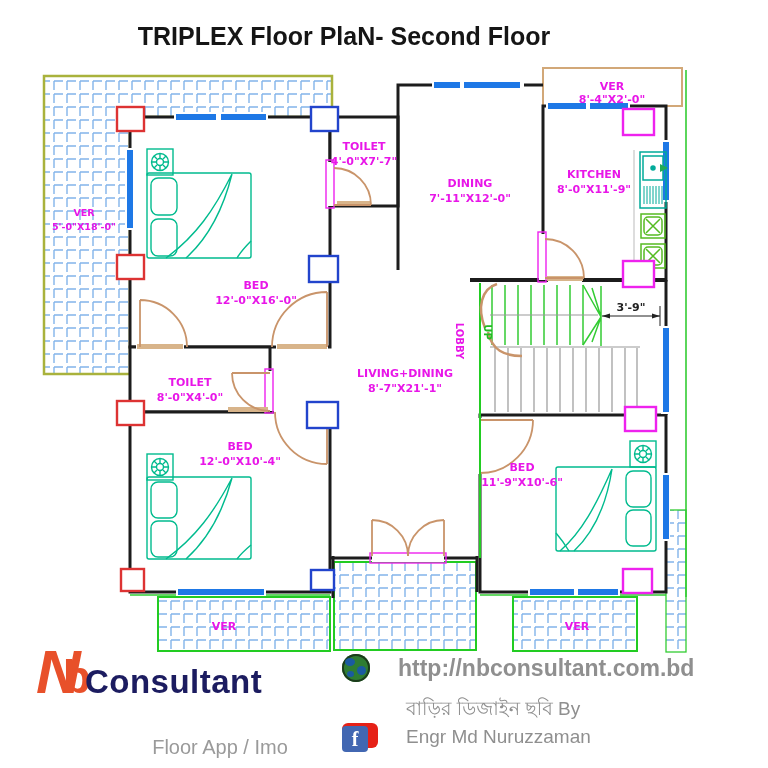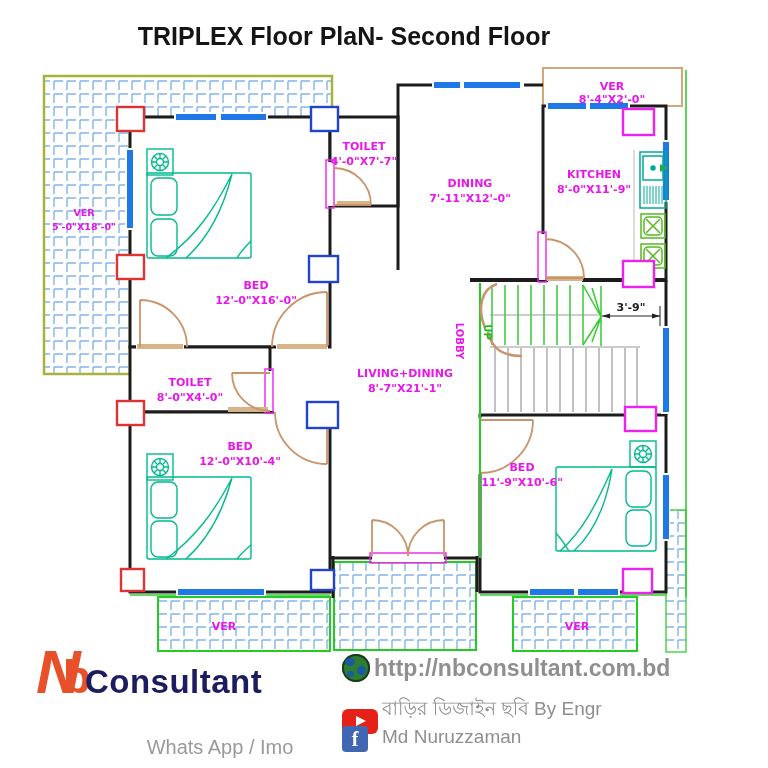--- a/index.html
+++ b/index.html
@@ -16,23 +16,23 @@
   .footer{position:absolute;left:0;top:648px;width:624px;height:120px;}
   .logo{position:absolute;left:36px;top:-6px;height:64px;}
   .logo .n{color:#e8502a;font-size:62px;font-weight:bold;font-style:italic;line-height:60px;}
   .logo .b{color:#e8502a;font-size:46px;font-weight:bold;margin-left:-18px;line-height:60px;}
   .logo .c{color:#1c1c60;font-size:33px;font-weight:bold;margin-left:-6px;line-height:60px;letter-spacing:0.5px;}
   .phonerow{position:absolute;left:30px;top:50px;width:300px;white-space:nowrap;}
   .phonerow .blabel{font-size:27px;font-weight:bold;color:#111;}
   .phonerow .pnum{font-size:31px;font-weight:bold;color:#33340a;letter-spacing:1px;}
   .whatsrow{position:absolute;left:110px;top:88px;width:220px;text-align:center;
     font-size:20px;color:#9a9a9a;}
-  .crow{position:absolute;left:342px;display:flex;align-items:center;gap:4px;color:#8f8f8f;}
+  .crow{position:absolute;left:342px;display:flex;align-items:center;gap:28px;color:#8f8f8f;}
   .crow.url{top:6px;font-size:23px;font-weight:bold;}
-  .crow.yt{top:46px;font-size:19px;}
+  .crow.yt{top:46px;font-size:19px;align-items:flex-end;}
   .crow.fb{top:78px;font-size:19px;}
   .globe{width:28px;height:28px;border-radius:50%;background:#2e7d32;position:relative;overflow:hidden;
     box-shadow:inset 0 0 0 2px #1b3b1b;flex:0 0 28px;}
   .globe i{position:absolute;background:#1a5aa0;border-radius:50%;}
   .ytic{width:36px;height:25px;background:#e62117;border-radius:6px;position:relative;flex:0 0 36px;}
   .ytic:after{content:"";position:absolute;left:14px;top:7px;border-left:10px solid #fff;
     border-top:5.5px solid transparent;border-bottom:5.5px solid transparent;}
   .fbic{width:26px;height:26px;background:#4267b2;border-radius:4px;color:#fff;font-weight:bold;
     font-size:20px;text-align:center;line-height:26px;flex:0 0 26px;font-family:"Liberation Serif",serif;}
 </style>
@@ -280,21 +280,21 @@
       <text class="roomlabel" x="577" y="630">VER</text>
       <text class="roomlabel" transform="rotate(90,456,341)" x="456" y="341" style="font-size:10px;">LOBBY</text>
       <text class="uptext" transform="rotate(90,484,332)" x="484" y="332">UP</text>
     </g>
   </svg>
 
   <div class="footer">
     <div class="logo">
       <span class="n">N</span><span class="b">b</span><span class="c">Consultant</span>
     </div>
-    <div class="whatsrow">Whats App / Imo</div>
+    <div class="whatsrow">Floor App / Imo</div>
 
     <div class="crow url">
       <span class="globe">
         <i style="left:3px;top:4px;width:10px;height:8px;"></i>
         <i style="left:15px;top:12px;width:9px;height:9px;"></i>
         <i style="left:5px;top:17px;width:7px;height:6px;"></i>
       </span>
       <span>http://nbconsultant.com.bd</span>
     </div>
     <div class="crow yt">

